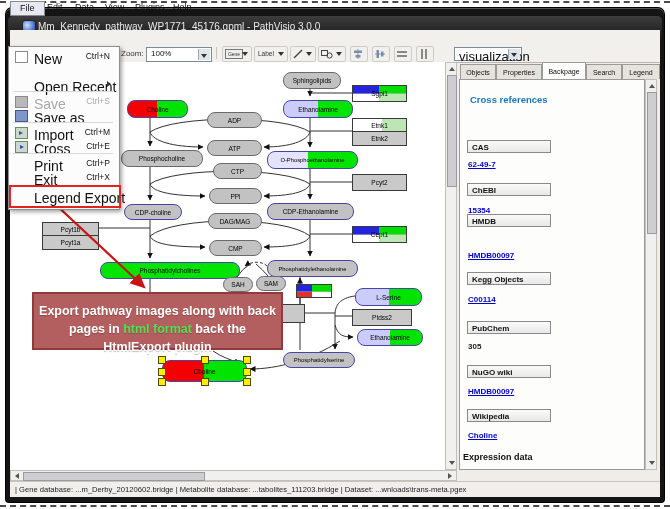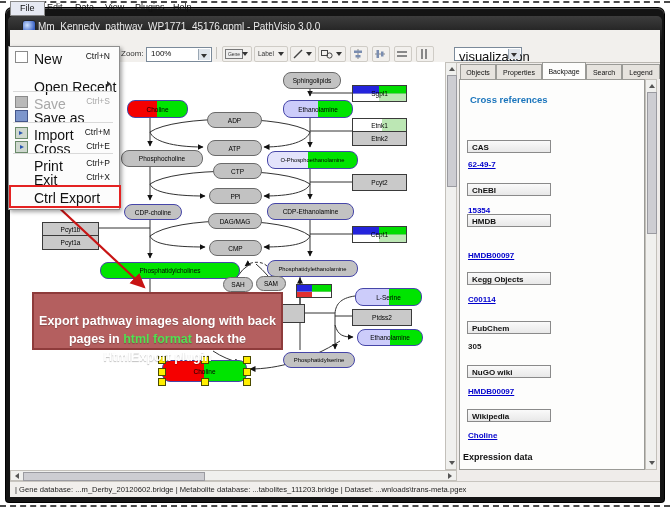--- a/index.html
+++ b/index.html
@@ -52,21 +52,21 @@
   .gene{position:absolute;border:1px solid #3a3a3a;background:#c9c9c9;font-size:6.5px;color:#000;display:flex;align-items:center;justify-content:center;z-index:2;white-space:nowrap;overflow:hidden;}
   .split-redgreen{background:linear-gradient(90deg,#f50000 50%,#00e400 50%);}
   .split-lavgreen{background:linear-gradient(90deg,#ccccfa 50%,#00e400 50%);}
   .split-lavgreen45{background:linear-gradient(90deg,#e3e3fb 45%,#00e400 45%);}
   .fill-green{background:#00e400;}
   .gene-quad{background-image:linear-gradient(90deg,#2424dd 50%,#00dd00 50%),linear-gradient(90deg,#ffffff 50%,#bce7b4 50%);background-size:100% 50%,100% 50%;background-position:top,bottom;background-repeat:no-repeat,no-repeat;}
   .gene-etnk1{background:linear-gradient(90deg,#ffffff 55%,#bce7b4 55%);}
   .gene-pemt{background-image:linear-gradient(90deg,#2424dd 45%,#00dd00 45%),linear-gradient(90deg,#e03030 45%,#ffffff 45%);background-size:100% 55%,100% 45%;background-position:top,bottom;background-repeat:no-repeat,no-repeat;}
   .handle{position:absolute;width:6px;height:6px;background:#ffee00;border:1px solid #4a4a00;z-index:3;}
   
-  .annotation{position:absolute;left:32px;top:292px;width:251px;height:58px;background:#b45f5f;border:2px solid #8e3b3b;z-index:30;color:#fff;font-weight:bold;font-size:12.5px;text-align:center;line-height:18px;padding-top:18px;box-sizing:border-box;text-shadow:0 1px 1px rgba(0,0,0,.25);}
+  .annotation{position:absolute;left:32px;top:292px;width:251px;height:58px;background:#b45f5f;border:2px solid #8e3b3b;z-index:30;color:#fff;font-weight:bold;font-size:12.5px;text-align:center;line-height:18px;padding-top:8px;box-sizing:border-box;text-shadow:0 1px 1px rgba(0,0,0,.25);}
   .annotation .hl{color:#52e052;}
   .arrow-layer{position:absolute;left:0;top:0;z-index:45;pointer-events:none;}
   
   .tab{position:absolute;top:64px;height:15px;background:#e6e3de;border:1px solid #9a9a96;border-bottom:none;font-size:7px;color:#111;display:flex;align-items:center;justify-content:center;box-sizing:border-box;}
   .tab.active{top:62px;height:17px;background:#fdfdfc;z-index:6;}
   .panel-body{position:absolute;left:459px;top:79px;width:186px;height:391px;background:#fdfdfc;border:1px solid #9a9a96;box-sizing:border-box;z-index:5;}
   .xref-title{position:absolute;left:470px;top:94px;font-size:9.5px;font-weight:bold;color:#1b75bc;z-index:6;}
   .sec-head{position:absolute;left:467px;width:84px;height:13px;border:1px solid #8a8a8a;background:linear-gradient(#fafafa,#e8e8e8);font-size:8px;font-weight:bold;color:#111;line-height:13px;padding-left:4px;box-sizing:border-box;z-index:6;white-space:nowrap;}
   .sec-val{position:absolute;left:468px;font-size:8px;font-weight:bold;color:#0000cc;text-decoration:underline;z-index:6;}
   .sec-val.plain{color:#222;text-decoration:none;}
@@ -307,21 +307,21 @@
   <div class="menu-sep" style="top:106px"></div>
   <div class="menu-item" style="top:109px">
     <span class="mi-label">Print</span>
     <span class="mi-short">Ctrl+P</span>
   </div>
   <div class="menu-item" style="top:123px">
     <span class="mi-label">Exit</span>
     <span class="mi-short">Ctrl+X</span>
   </div>
   <div class="menu-item" style="top:141px">
-    <span class="mi-label">Ctrl Export</span>
+    <span class="mi-label">Legend Export</span>
   </div>
 </div>
 <div class="red-box"></div>
 
 <div class="tab" style="left:460px;width:36px">Objects</div>
 <div class="tab" style="left:496px;width:46px">Properties</div>
 <div class="tab active" style="left:542px;width:44px">Backpage</div>
 <div class="tab" style="left:586px;width:36px">Search</div>
 <div class="tab" style="left:622px;width:38px">Legend</div>
 <div class="panel-body"></div>

